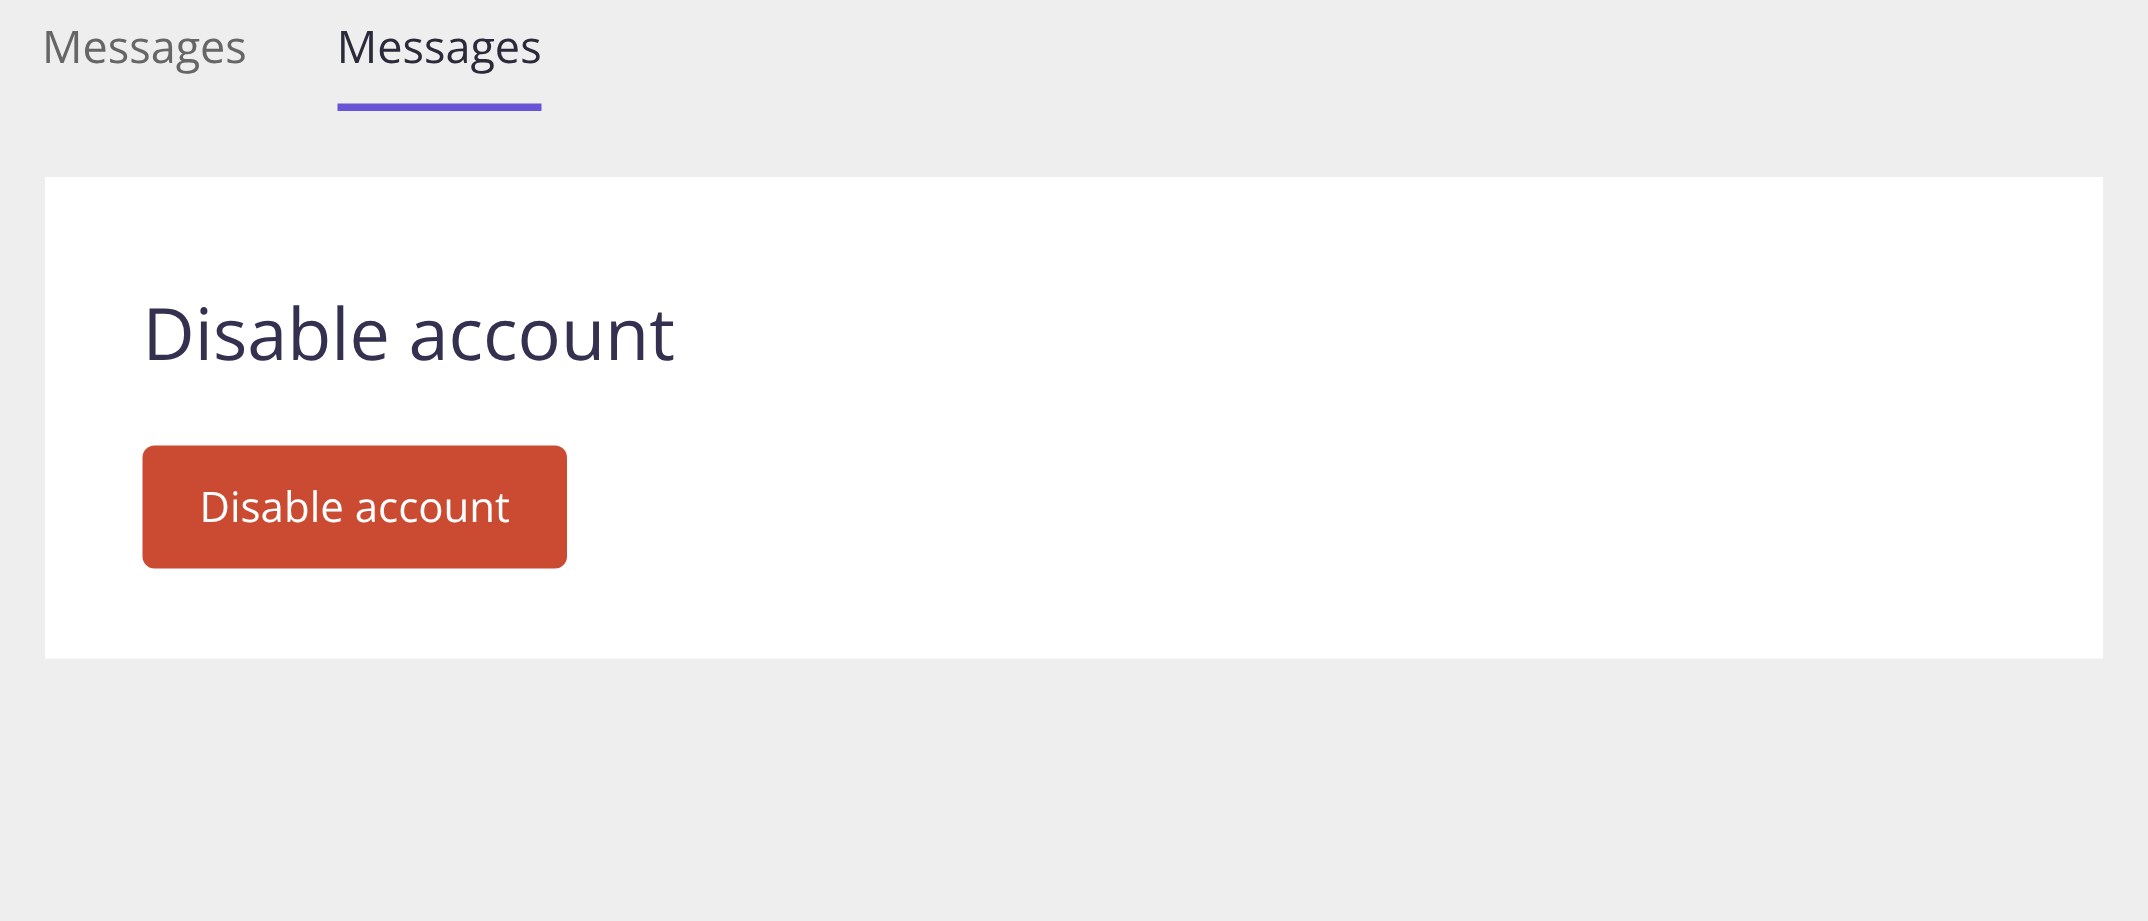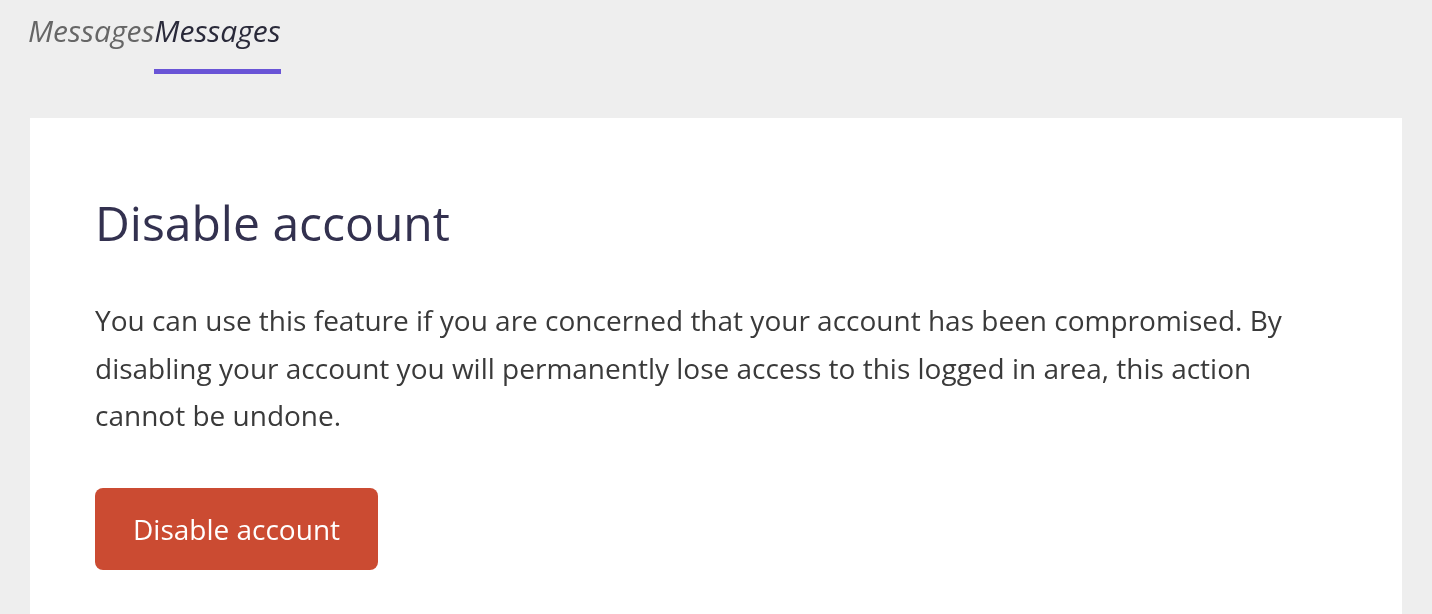--- a/index.html
+++ b/index.html
@@ -9,22 +9,22 @@
     }
     body {
       font-family: -apple-system, BlinkMacSystemFont, "Segoe UI", "Open Sans", Roboto, Helvetica, Arial, sans-serif;
       background: #eeeeee;
       width: 1432px;
       height: 614px;
       overflow: hidden;
     }
     .tabs {
       display: flex;
+      gap: 60px;
       padding: 10px 28px 0 28px;
-      font-style: italic;
     }
     .tab {
       font-size: 30px;
       color: #666666;
       cursor: pointer;
       padding-bottom: 18px;
       font-weight: 400;
     }
     .tab.active {
       color: #2a2a3a;
@@ -63,15 +63,14 @@
 </head>
 <body>
 
 <div class="tabs">
   <div class="tab">Messages</div>
   <div class="tab active">Messages</div>
 </div>
 
 <div class="card">
   <h1 class="card-title">Disable account</h1>
-  <p class="card-description">You can use this feature if you are concerned that your account has been compromised. By disabling your account you will permanently lose access to this logged in area, this action cannot be undone.</p>
   <button class="danger-button">Disable account</button>
 </div>
 
 </body></html>

